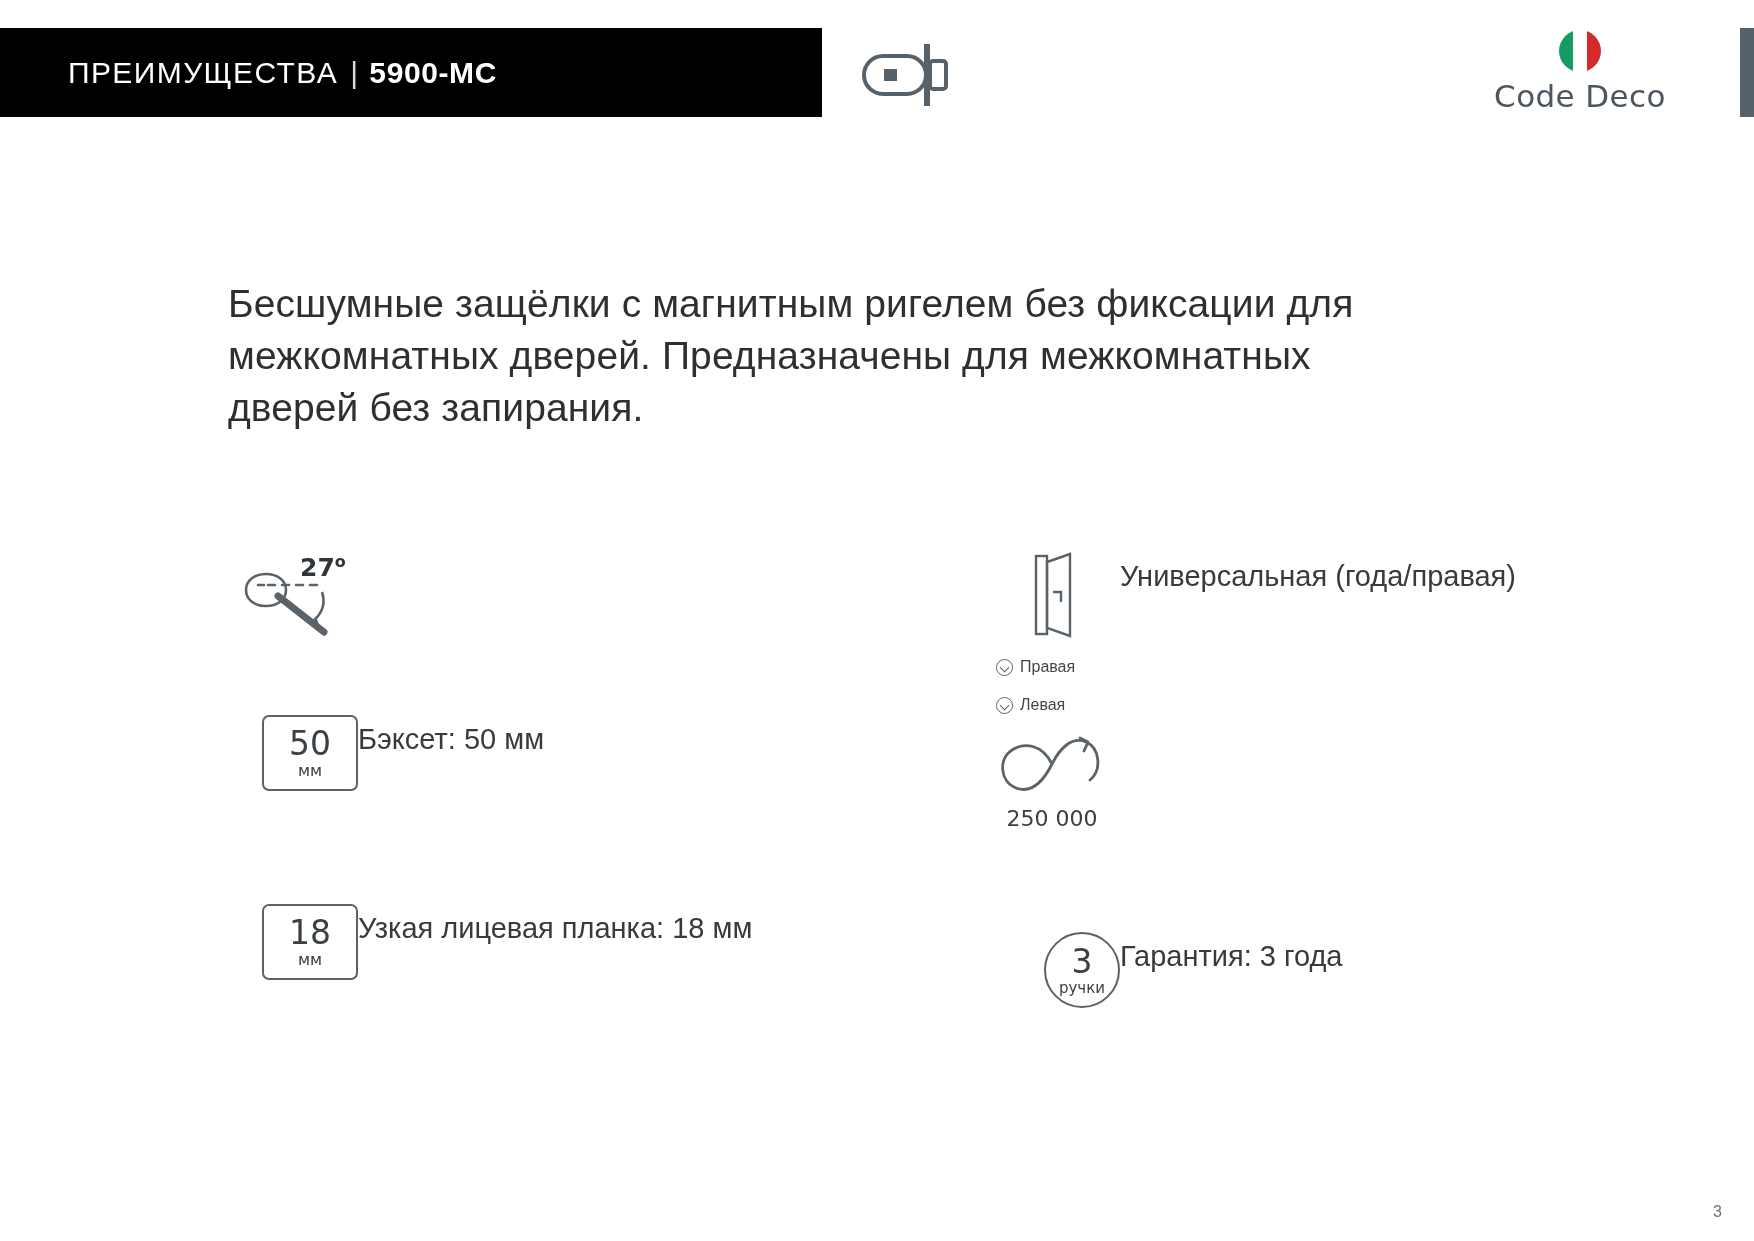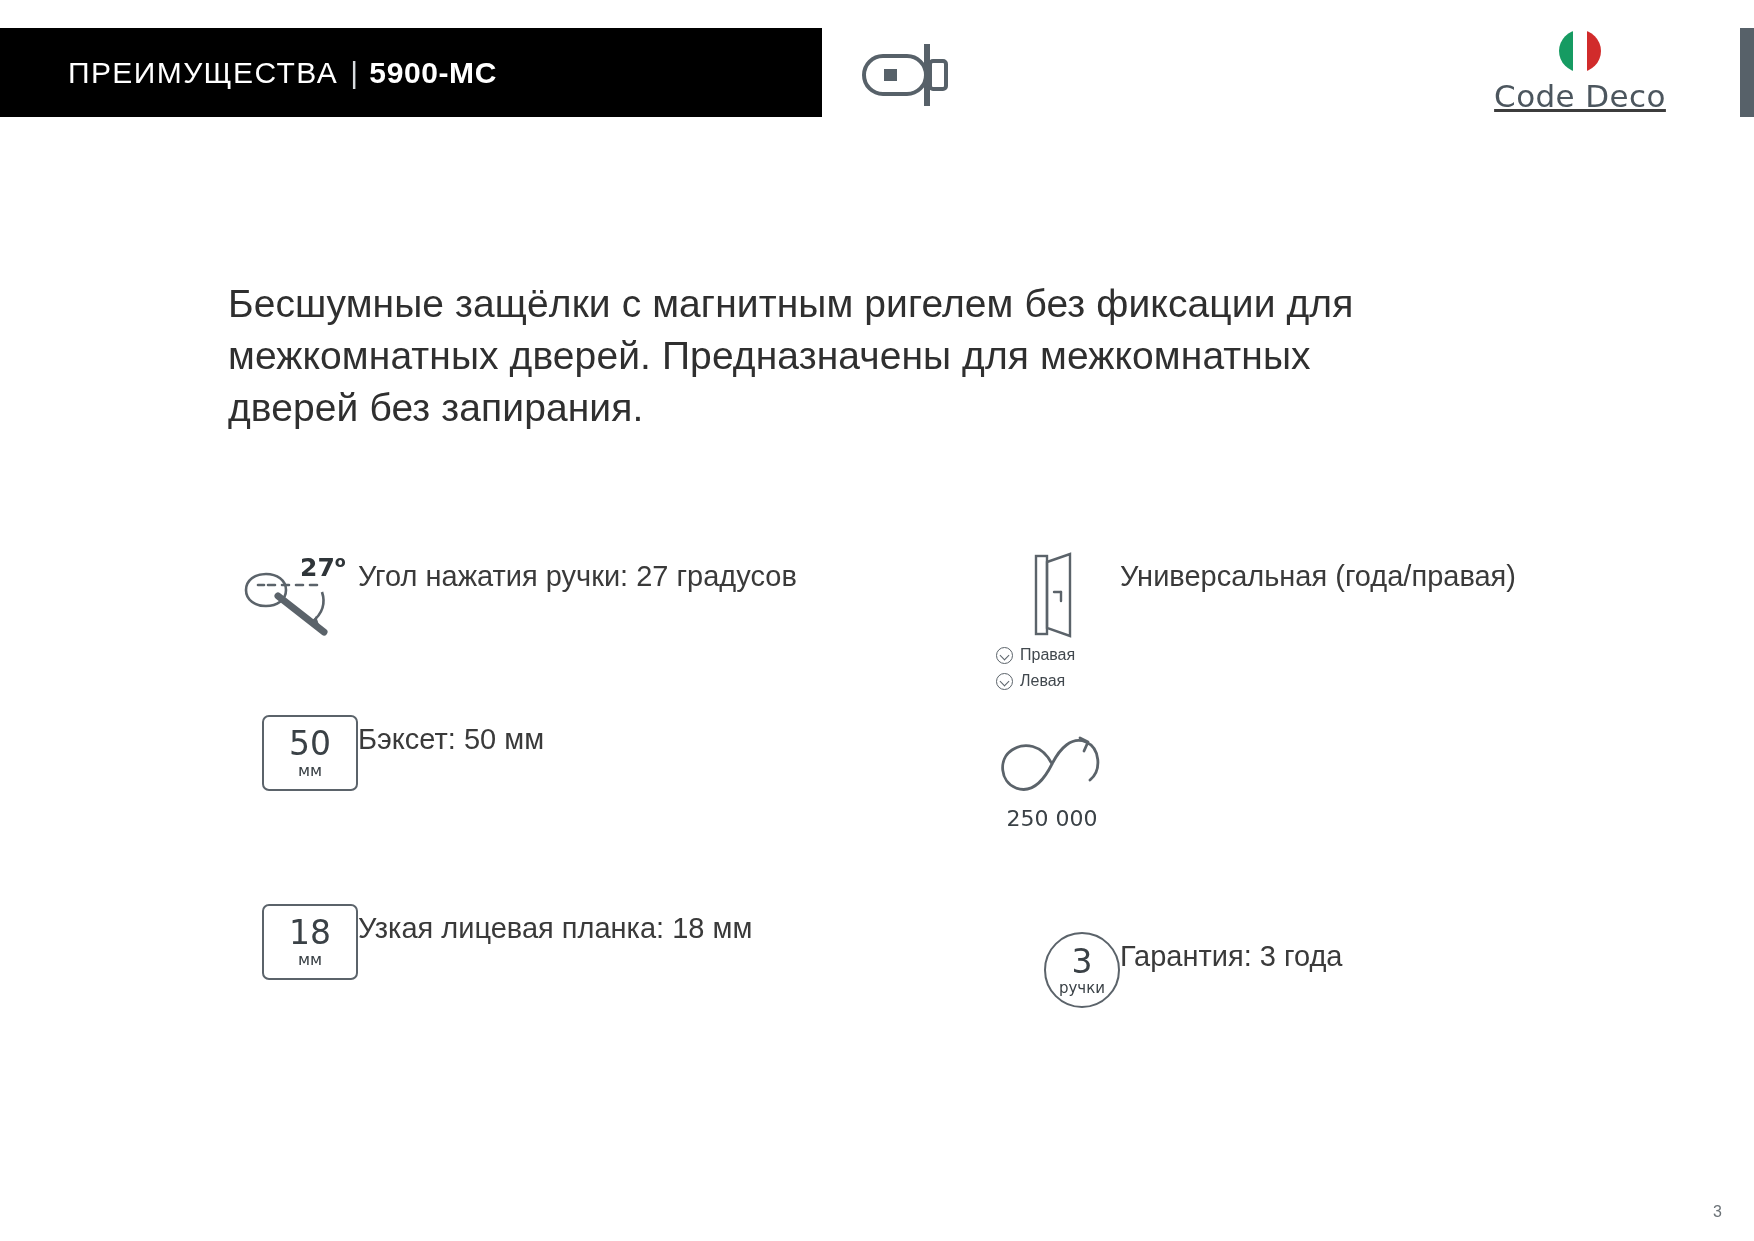--- a/index.html
+++ b/index.html
@@ -64,21 +64,20 @@
     height: 89px;
     background: #576169;
   }
 
   .brand {
     position: absolute;
     right: 74px;
     top: 30px;
     width: 200px;
     text-align: center;
-    text-decoration: underline;
   }
   .brand-flag {
     width: 42px;
     height: 42px;
     margin: 0 auto 6px auto;
     border-radius: 50%;
     overflow: hidden;
     display: flex;
   }
   .brand-flag span { display: block; height: 100%; }
@@ -198,21 +197,21 @@
     color: #2f3539;
     font-family: "DejaVu Sans", sans-serif;
   }
 
   .icon-hand-wrap { position: relative; width: 128px; height: 132px; }
   .hand-opt {
     display: flex;
     align-items: center;
     font-size: 16px;
     color: #41484e;
-    margin-top: 8px;
+    margin-top: 20px;
     font-family: "Liberation Sans", sans-serif;
   }
   .hand-opt .chev {
     width: 17px;
     height: 17px;
     border: 1.6px solid #5b636a;
     border-radius: 50%;
     margin-right: 7px;
     position: relative;
     flex: 0 0 17px;
@@ -290,21 +289,20 @@
         <svg width="120" height="92" viewBox="0 0 120 92" fill="none" xmlns="http://www.w3.org/2000/svg">
           <path d="M8 38 C8 28 17 22 28 22 C39 22 48 28 48 38 C48 48 39 54 28 54 C17 54 8 48 8 38 Z" stroke="#5b636a" stroke-width="2.6"></path>
           <path d="M40 44 L86 80" stroke="#5b636a" stroke-width="7" stroke-linecap="round"></path>
           <path d="M20 33 H28" stroke="#5b636a" stroke-width="2.6" stroke-linecap="round" stroke-dasharray="6 6"></path>
           <path d="M30 33 H86" stroke="#5b636a" stroke-width="2.6" stroke-linecap="round" stroke-dasharray="7 7"></path>
           <path d="M84 40 C88 52 84 62 74 70" stroke="#5b636a" stroke-width="2.6" fill="none"></path>
           <path d="M78 64 L73 72 L81 73 Z" fill="#5b636a"></path>
         </svg>
       </div>
     </div>
-    <div class="feature-text">Угол нажатия ручки: 27 градусов</div>
   </div>
 
   <div class="feature f-backset">
     <div class="feature-icon">
       <div class="icon-box-num">
         <div class="big">50</div>
         <div class="unit">мм</div>
       </div>
     </div>
     <div class="feature-text">Бэксет: 50 мм</div>

